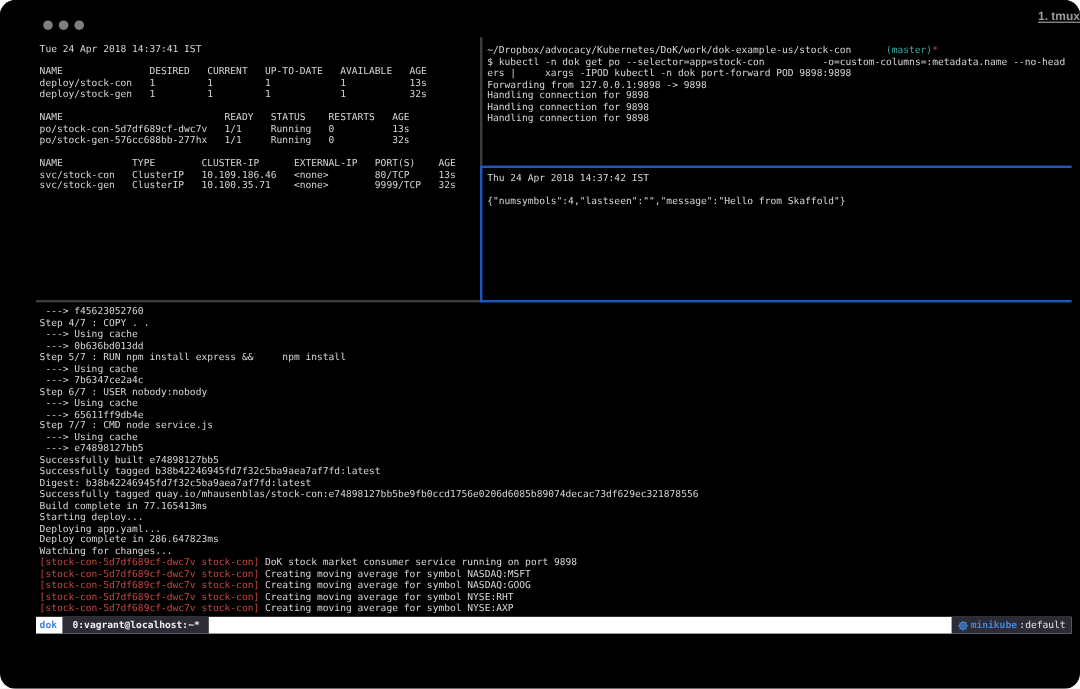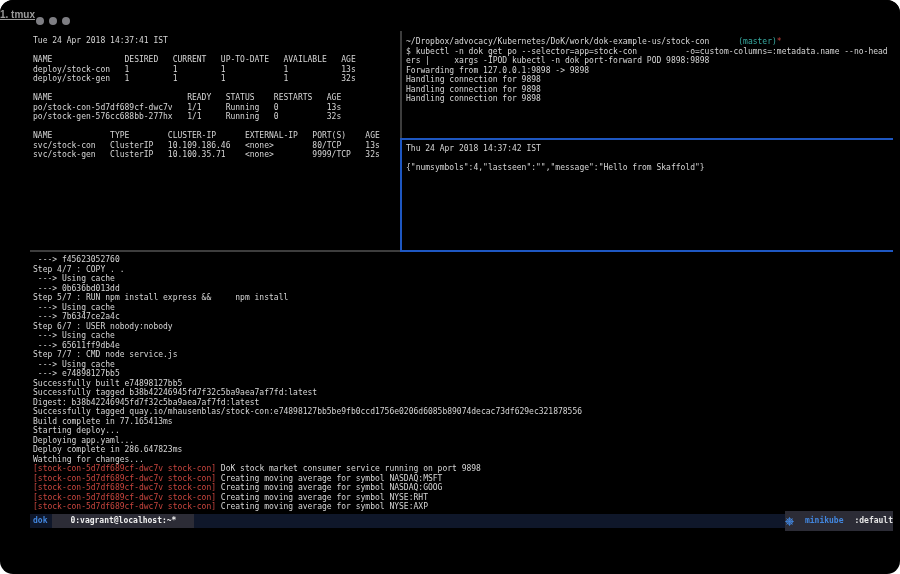--- a/index.html
+++ b/index.html
@@ -5,49 +5,49 @@
   html,body { margin:0; padding:0; background:#ffffff; }
   body { width:900px; height:574px; position:relative; overflow:hidden; }
   .window {
     position:absolute; left:0; top:0; width:900px; height:574px;
     background:#000000; border-radius:13px; overflow:hidden;
   }
   .titlebar { position:absolute; top:0; left:0; right:0; height:30px; background:#000; }
   .traffic { position:absolute; top:17px; width:8px; height:8px; border-radius:50%; background:#7e7e83; }
   .t-close { left:36px; } .t-min { left:49px; } .t-zoom { left:62px; }
   .title {
-    position:absolute; top:9px; left:0; right:0; text-align:left;
+    position:absolute; top:9px; left:0; right:0; text-align:right;
     font:600 10px "Liberation Sans", sans-serif; color:#9b9b9b;text-decoration:underline;
   }
   .pane {
     position:absolute; font:8px/9.5px "DejaVu Sans Mono", monospace;
     color:#d6d6d6; white-space:pre;
   }
   .tl { height:9.5px; }
   .c-teal { color:#38aca3;margin-left:24px; }
   .c-red  { color:#c8453e; }
   .border { position:absolute; background:#3d3d3d; }
   .border.active { background:#1e57c2; }
   .bv { width:2px; } .bh { height:2px; }
   #bv-top    { left:400px; top:31px;  height:107px; }
   #bv-mid    { left:400px; top:138px; height:114px; }
   #bh-right1 { left:400px; top:138px; width:493px; }
   #bh-left   { left:30px;  top:250px; width:370px; }
   #bh-right2 { left:400px; top:250px; width:493px; }
   #status-bar {
     position:absolute; left:30px; top:514px; width:863px; height:14px;
-    background:#0f172a; display:flex; align-items:center;
+    background:#ffffff; display:flex; align-items:center;
     font:bold 8px/14px "DejaVu Sans Mono", monospace; color:#d6d6d6;
   }
   .sb-session { color:#4286de; padding:0 5px 0 3px; }
-  .sb-window  { background:#2c2c36; color:#f0f0f0; padding:0 18px; height:14px; }
+  .sb-window  { background:#2c2c36; color:#f0f0f0; padding:0 8px; height:14px; }
   .sb-spacer  { flex:1; }
-  .sb-right   { background:#2c2c36; padding:0 0; height:20px; display:flex; align-items:center; gap:11px; }
+  .sb-right   { background:#2c2c36; padding:0 5px; height:14px; display:flex; align-items:center; gap:2px; }
   .sb-kube    { color:#4286de; }
-  .sb-ns      { color:#e6e6e6; font-weight:bold; }
+  .sb-ns      { color:#e6e6e6; font-weight:normal; }
 </style>
 </head>
 <body>
 
 <div class="window">
 
   <div class="titlebar">
     <span class="traffic t-close"></span>
     <span class="traffic t-min"></span>
     <span class="traffic t-zoom"></span>

